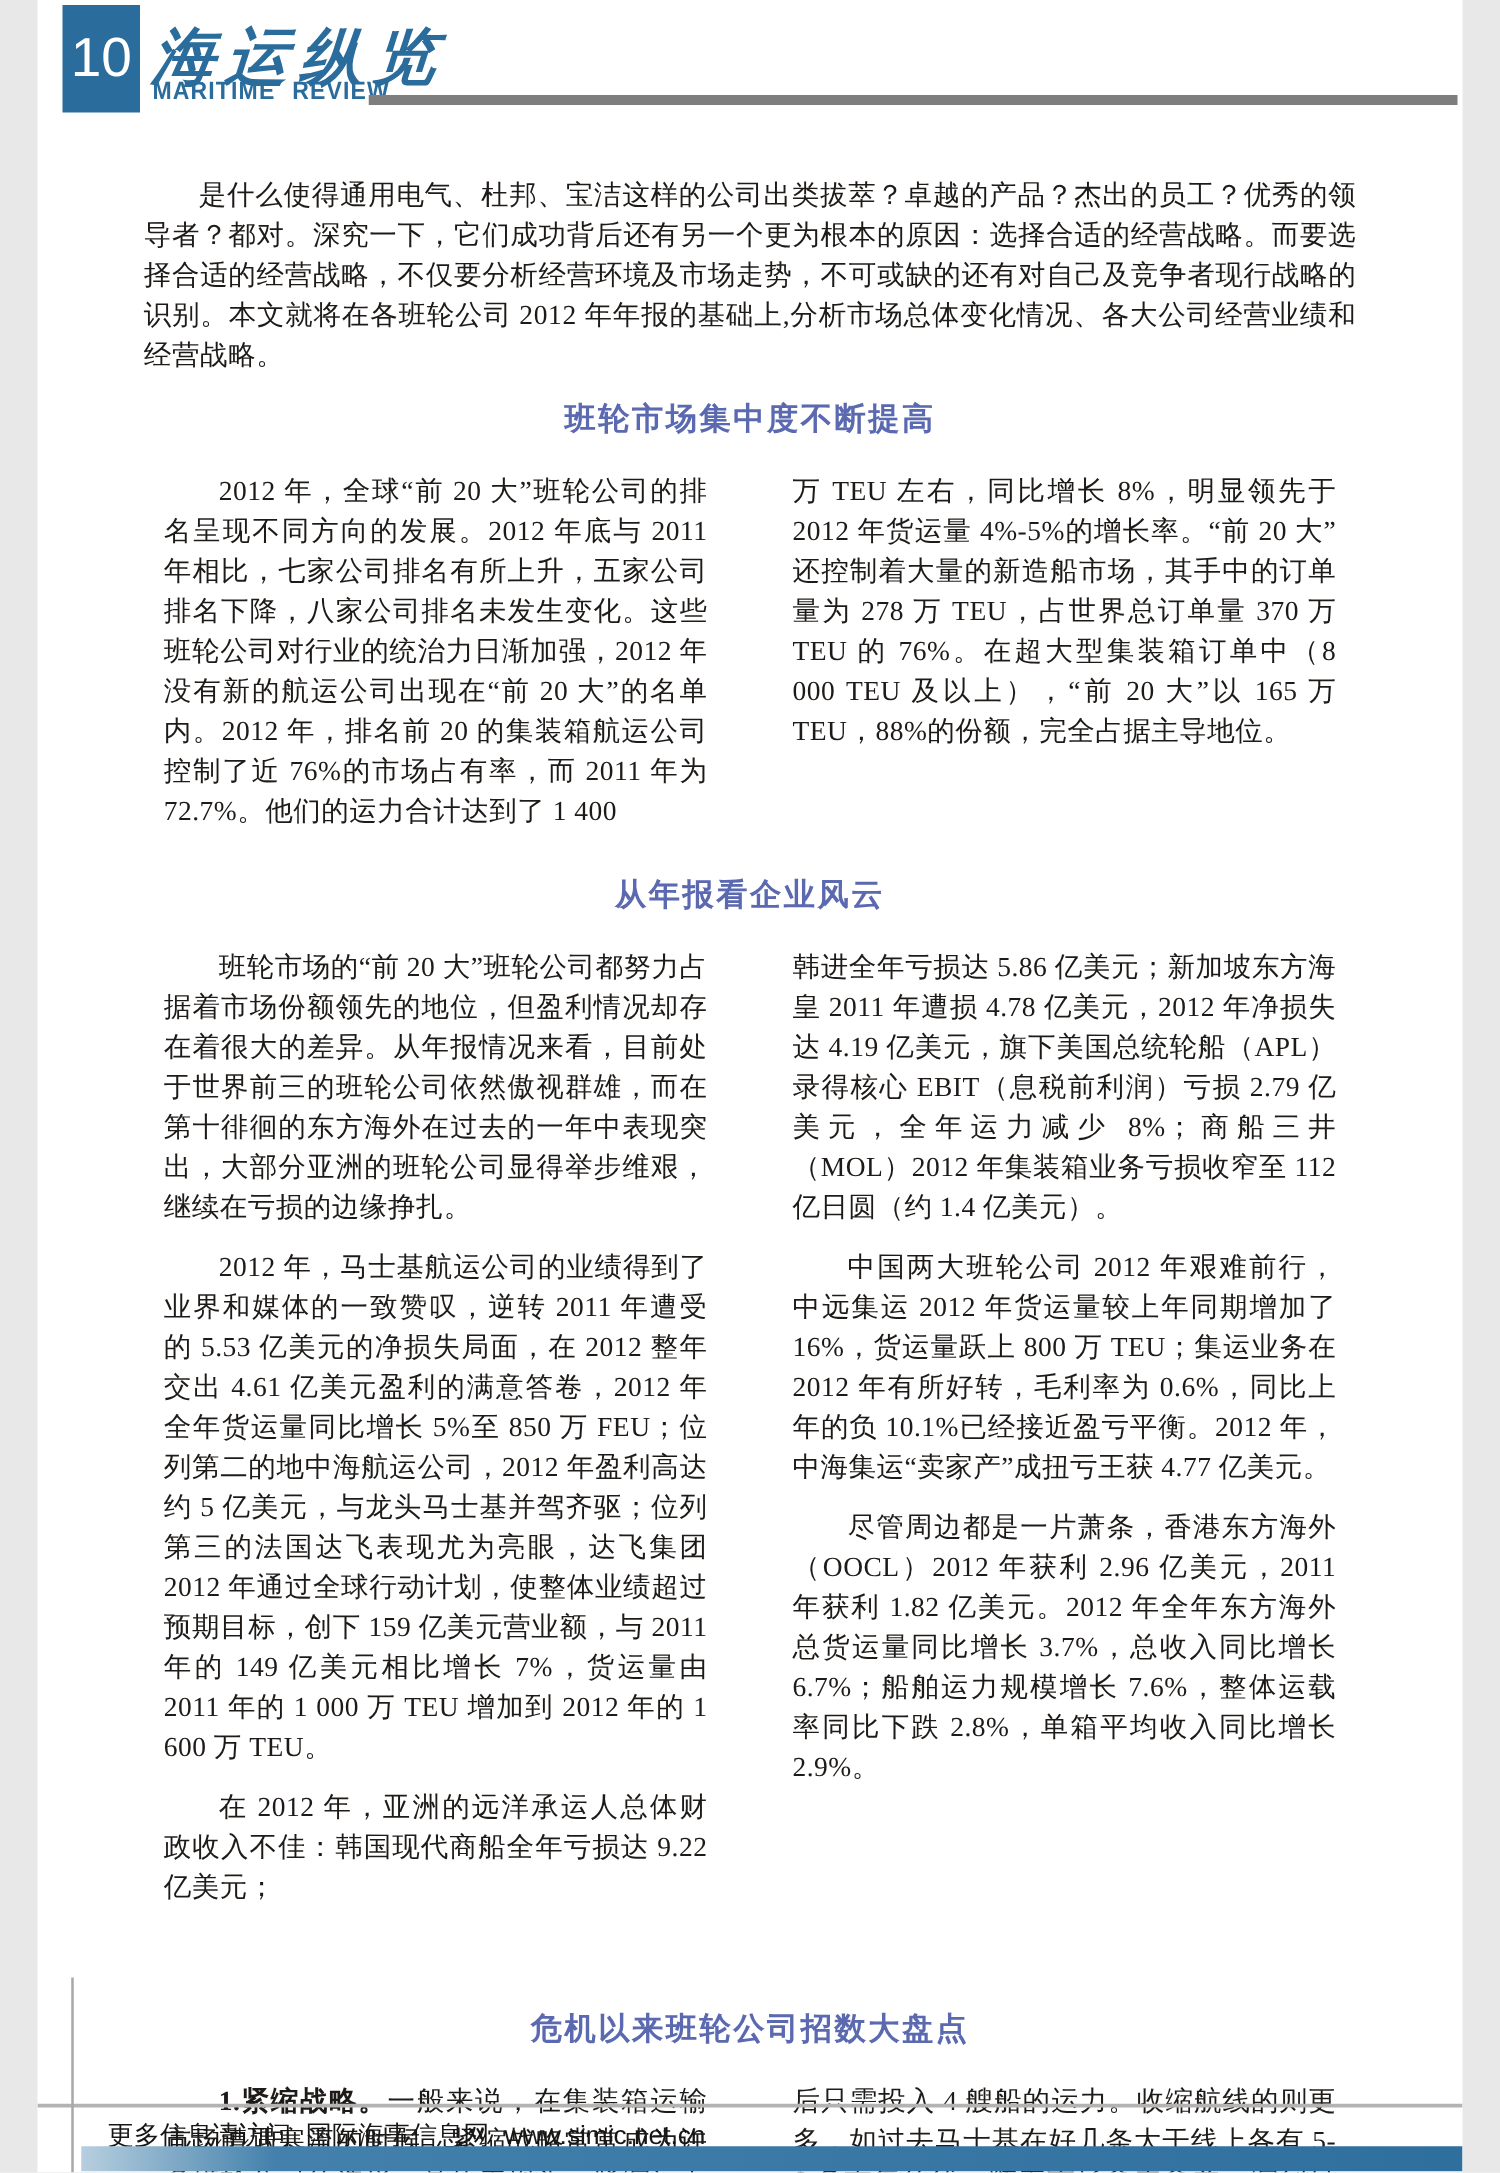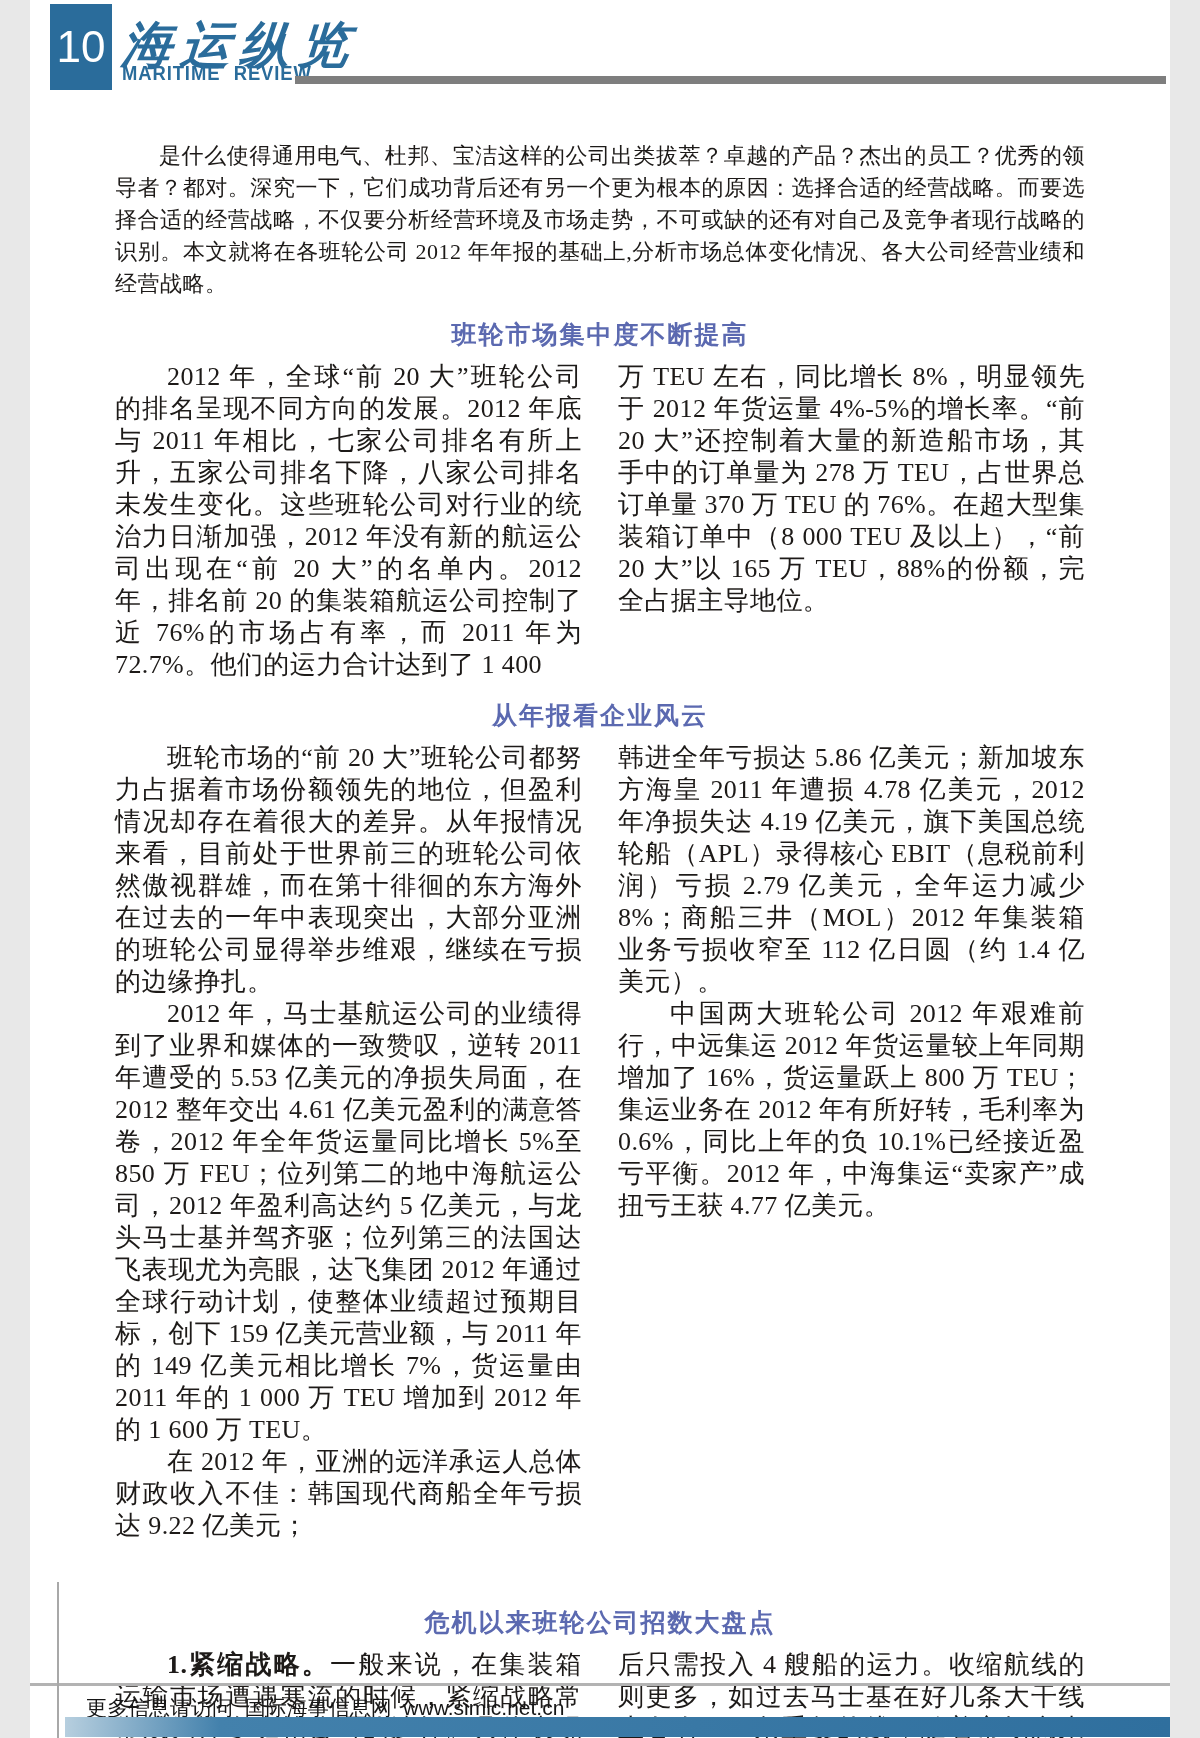--- a/index.html
+++ b/index.html
@@ -53,21 +53,21 @@
   .sec-heading {
     margin:18px 0 10px; text-align:center;
     font-family:"Liberation Sans","DejaVu Sans",sans-serif;
     font-size:25px; font-weight:bold; letter-spacing:2px;
     color:var(--heading_blue,#5b69b0);
   }
   .sec-heading.gap-large { margin-top:64px; }
   .cols { display:flex; gap:36px; margin-top:6px; }
   .col { flex:1 1 0; min-width:0; }
   .para {
-    margin:0; font-size:26px; line-height:32px;
+    margin:16px; font-size:22px; line-height:32px;
     text-align:justify; text-indent:2em; letter-spacing:.4px;
   }
   .para.no-indent { text-indent:0; }
   .para b { font-weight:bold; }
 
   
   .footer-rule {
     position:absolute; left:0; right:0; top:1683px; height:3px;
     background:#b3b3b3;
   }
@@ -115,20 +115,21 @@
     <h2 class="sec-heading">从年报看企业风云</h2>
     <div class="cols">
       <div class="col">
         <p class="para">班轮市场的“前 20 大”班轮公司都努力占据着市场份额领先的地位，但盈利情况却存在着很大的差异。从年报情况来看，目前处于世界前三的班轮公司依然傲视群雄，而在第十徘徊的东方海外在过去的一年中表现突出，大部分亚洲的班轮公司显得举步维艰，继续在亏损的边缘挣扎。</p>
         <p class="para">2012 年，马士基航运公司的业绩得到了业界和媒体的一致赞叹，逆转 2011 年遭受的 5.53 亿美元的净损失局面，在 2012 整年交出 4.61 亿美元盈利的满意答卷，2012 年全年货运量同比增长 5%至 850 万 FEU；位列第二的地中海航运公司，2012 年盈利高达约 5 亿美元，与龙头马士基并驾齐驱；位列第三的法国达飞表现尤为亮眼，达飞集团 2012 年通过全球行动计划，使整体业绩超过预期目标，创下 159 亿美元营业额，与 2011 年的 149 亿美元相比增长 7%，货运量由 2011 年的 1 000 万 TEU 增加到 2012 年的 1 600 万 TEU。</p>
         <p class="para">在 2012 年，亚洲的远洋承运人总体财政收入不佳：韩国现代商船全年亏损达 9.22 亿美元；</p>
       </div>
       <div class="col">
         <p class="para no-indent">韩进全年亏损达 5.86 亿美元；新加坡东方海皇 2011 年遭损 4.78 亿美元，2012 年净损失达 4.19 亿美元，旗下美国总统轮船（APL）录得核心 EBIT（息税前利润）亏损 2.79 亿美元，全年运力减少 8%；商船三井（MOL）2012 年集装箱业务亏损收窄至 112 亿日圆（约 1.4 亿美元）。</p>
         <p class="para">中国两大班轮公司 2012 年艰难前行，中远集运 2012 年货运量较上年同期增加了 16%，货运量跃上 800 万 TEU；集运业务在 2012 年有所好转，毛利率为 0.6%，同比上年的负 10.1%已经接近盈亏平衡。2012 年，中海集运“卖家产”成扭亏王获 4.77 亿美元。</p>
+        <p class="para">尽管周边都是一片萧条，香港东方海外（OOCL）2012 年获利 2.96 亿美元，2011 年获利 1.82 亿美元。2012 年全年东方海外总货运量同比增长 3.7%，总收入同比增长 6.7%；船舶运力规模增长 7.6%，整体运载率同比下跌 2.8%，单箱平均收入同比增长 2.9%。</p>
       </div>
     </div>
 
     <h2 class="sec-heading gap-large">危机以来班轮公司招数大盘点</h2>
     <div class="cols">
       <div class="col">
         <p class="para"><b>1.紧缩战略。</b><span>一般来说，在集装箱运输市场遭遇寒流的时候，紧缩战略常常成为许多班轮公司的选择。具体表现为：紧缩运力投入、合并收缩航线、降低航速、闲置船舶、裁减人员、降低待遇等。紧缩运力即减少船舶运力的投入，与减少持有的运力不同，也即在某些航线上减少艘数，或改成小箱位的船。合并航线：例如 9 月份长荣合并了它的两条地中海支线（约 6 艘船），合并</span></p>
       </div>
       <div class="col">
         <p class="para no-indent">后只需投入 4 艘船的运力。收缩航线的则更多，如过去马士基在好几条大干线上各有 5-6 条重复的线，随着市场愈来愈差，缩到只剩下 1-2 条航线；又如韩进，过去有 8 条亚欧线，现在只剩下 2 条。而裁员减薪也不再只是外资企业的选择，继马士基大裁员之后，中远也传出今年二季度将裁员的消息。商船三井，2009 年 3 月起高层管理人员减薪 20%。赫伯罗特，2010 年起董事会</p>

